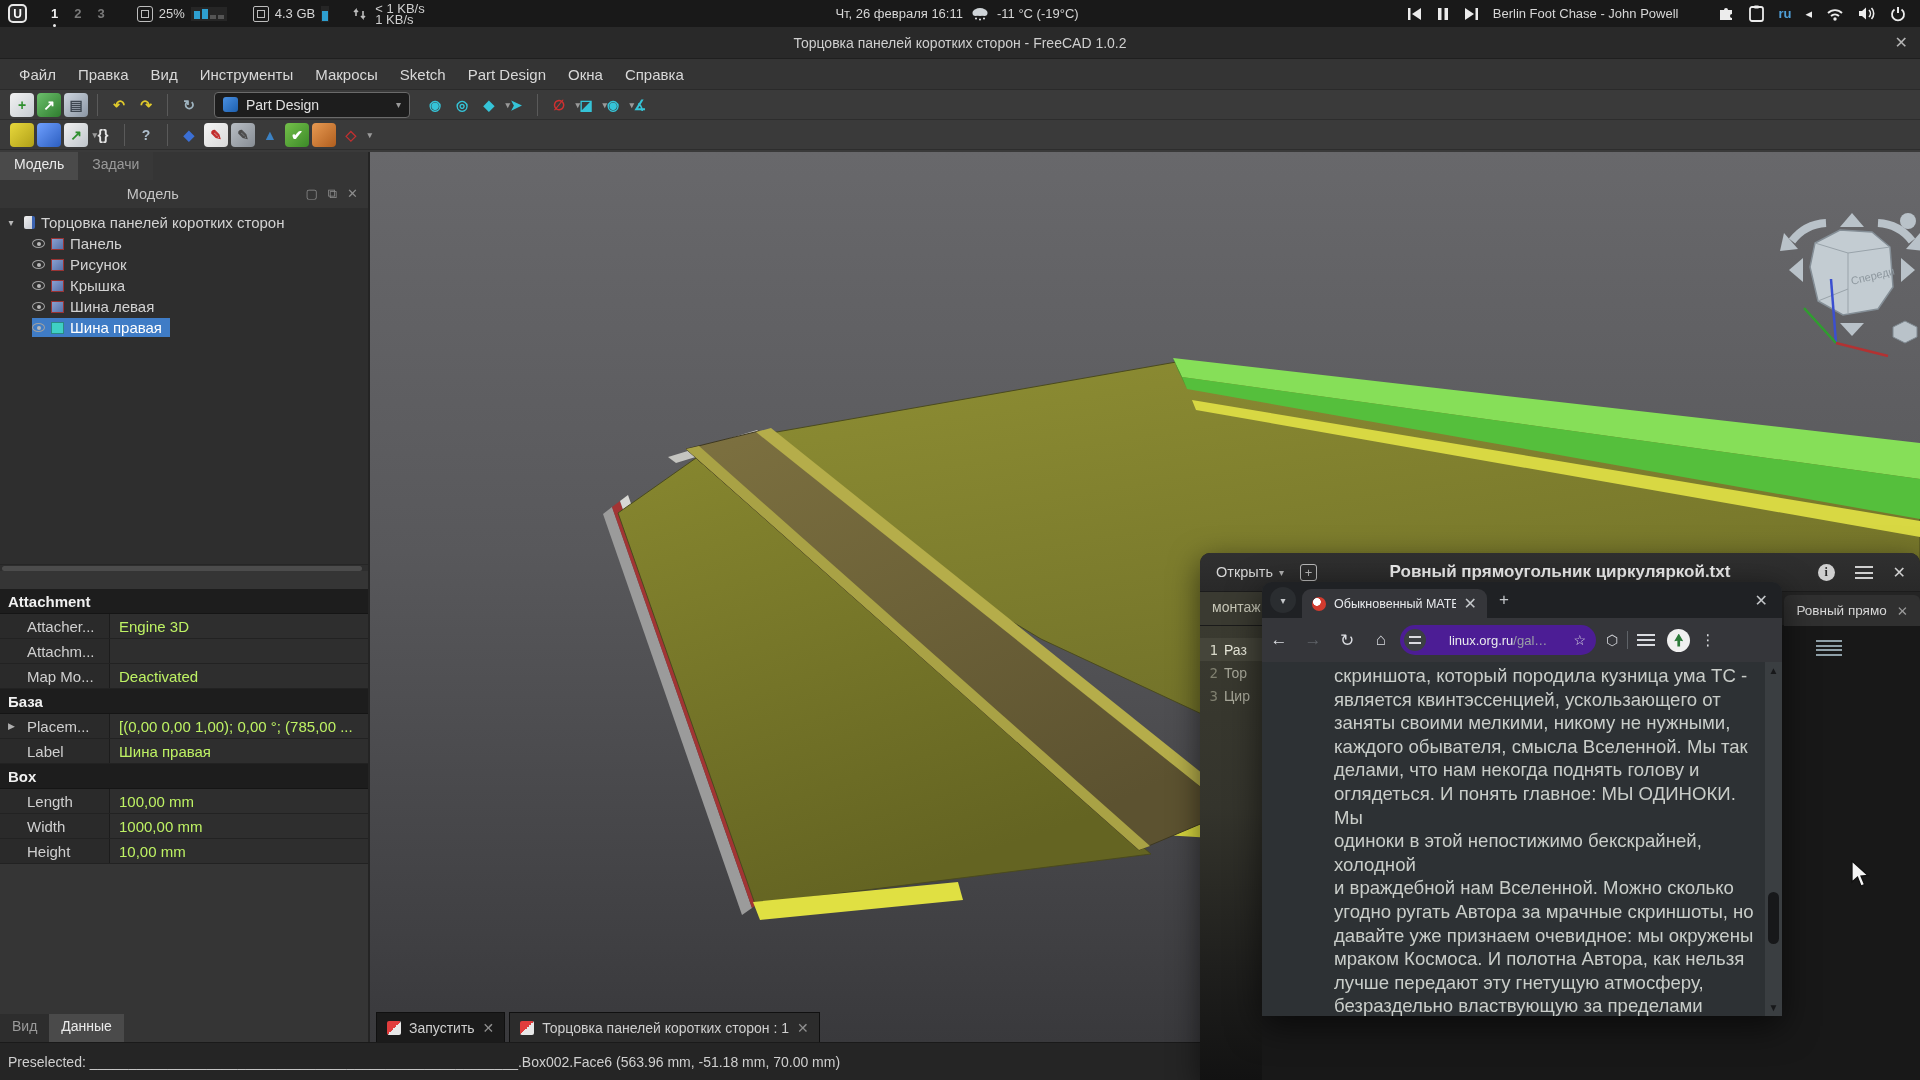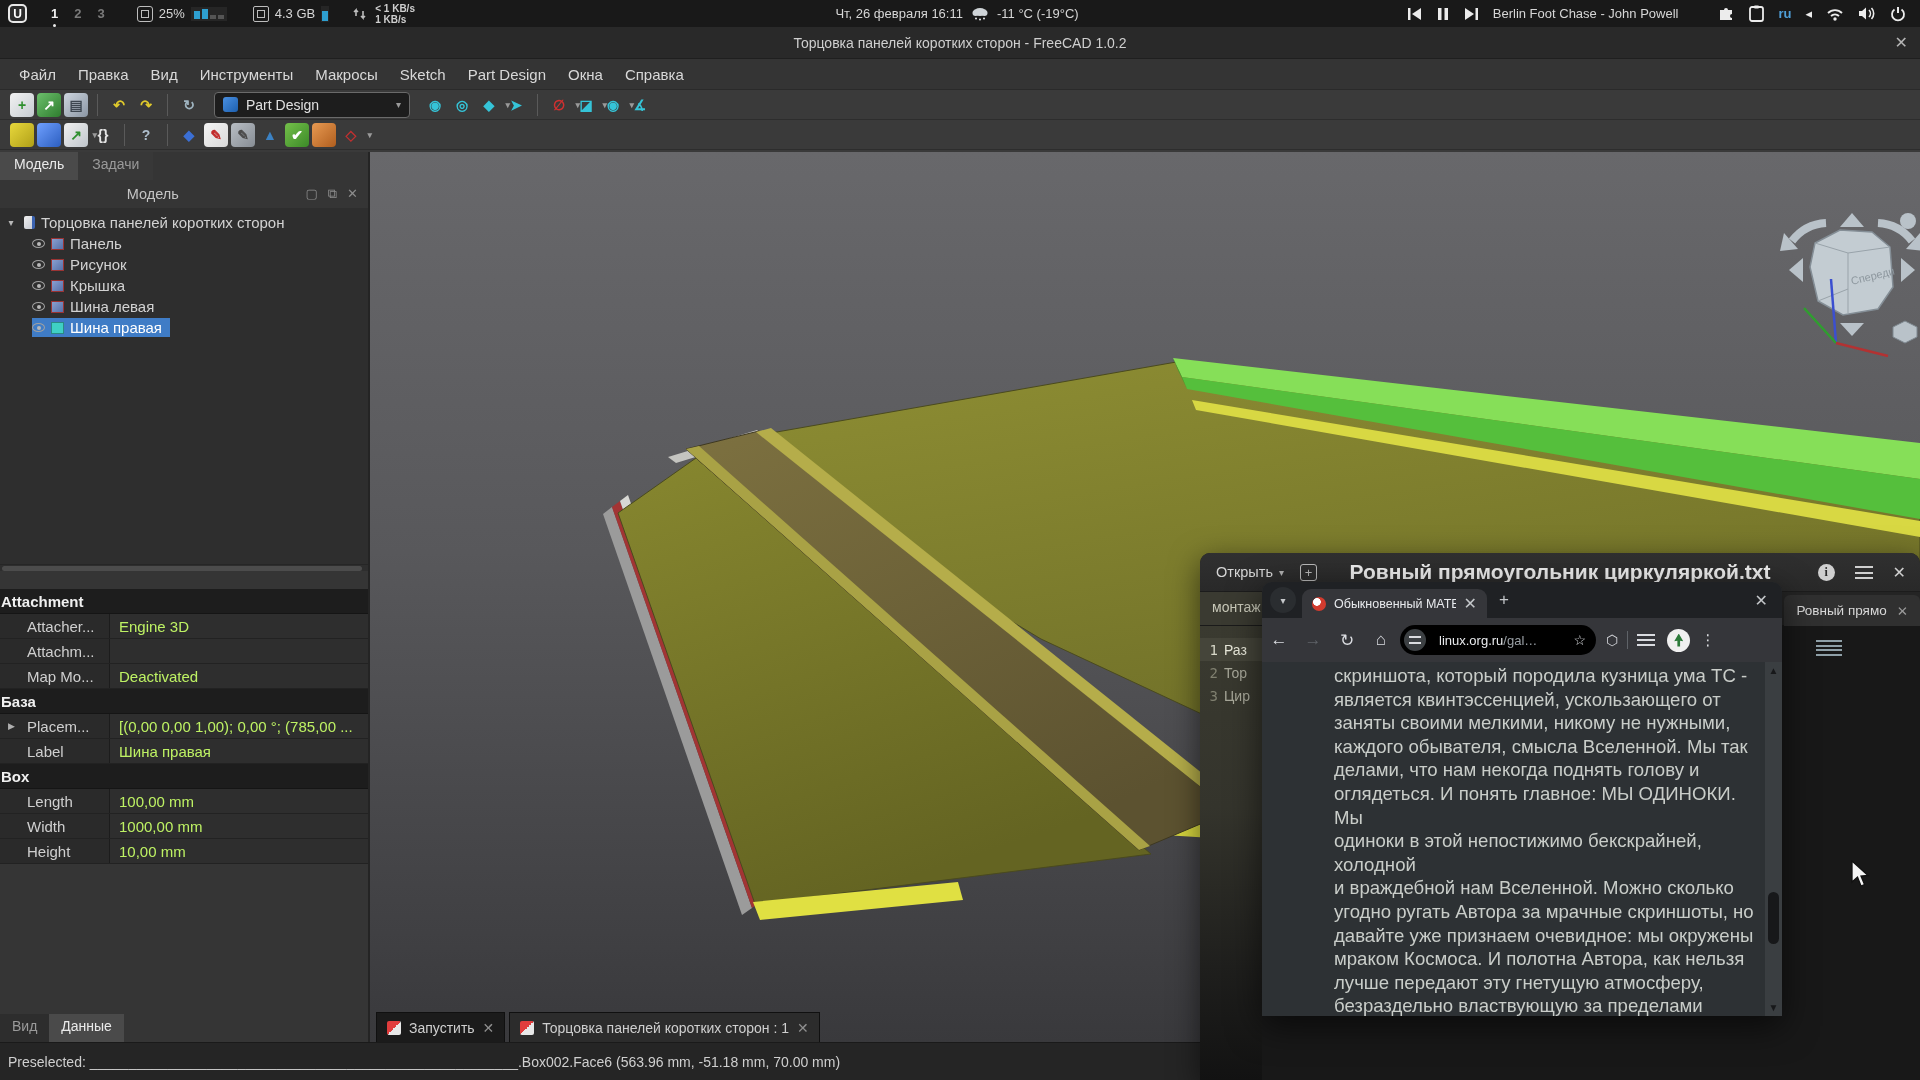--- a/index.html
+++ b/index.html
@@ -20,21 +20,21 @@
   .ws.active { color:#f0f0f0; }
   .ws.active::after { content:''; position:absolute; left:2px; right:2px; bottom:-6px; height:3px;
     background:#e8e8e8; border-radius:2px; }
   .sb-group { display:flex; align-items:center; gap:6px; }
   .chip { width:16px; height:16px; border:1.5px solid #bdbdbd; border-radius:3px; position:relative; }
   .chip::after { content:''; position:absolute; inset:3px; border:1px solid #bdbdbd; }
   .cpubars { display:flex; align-items:flex-end; gap:2px; height:14px; background:#262626; padding:2px 3px; }
   .cpubars i { width:6px; background:#2e9fd0; display:block; }
   .membar { width:8px; height:16px; background:#262626; position:relative; }
   .membar::after { content:''; position:absolute; left:1px; right:1px; bottom:1px; height:60%; background:#2e9fd0; }
-  .netrates { display:flex; flex-direction:column; font-size:10px; line-height:11px; color:#cfcfcf;font-weight:bold; }
+  .netrates { display:flex; flex-direction:column; font-size:13px; line-height:11px; color:#cfcfcf; }
   .mediabtn { display:flex; align-items:center; gap:14px; }
   .mediabtn svg { display:block; }
   .kbd { color:#4f9fd8; font-weight:bold; }
 
   
   #fcwin { position:absolute; left:0; top:27px; width:1920px; height:1053px; background:#353535; z-index:1; }
   #fc-titlebar { height:32px; background:#292929; display:flex; align-items:center; position:relative;
     border-bottom:1px solid #1f1f1f; }
   #fc-title { position:absolute; left:0; right:0; text-align:center; color:#cfcfcf; font-size:14px; }
   #fc-close { position:absolute; right:12px; color:#b5b5b5; font-size:16px; cursor:default; }
@@ -71,21 +71,21 @@
   .cubeic { width:13px; height:12px; background:linear-gradient(135deg,#8aa0d0,#5670a8); border:1px solid #9a3434; flex:none; }
   .docic { width:11px; height:13px; background:linear-gradient(135deg,#f0f0f0,#c8ccd4); border-radius:2px;
     border-right:3px solid #3a62b0; flex:none; }
   .tree-sel { background:#3f7cc6; color:#fff; display:flex; align-items:center; gap:6px; padding:1px 8px 1px 0; }
   .tree-sel .cubeic { background:#3fd0c4; border-color:#2a8a84; }
   #tree-scroll { height:7px; background:#2e2e2e; border-top:1px solid #262626; position:relative; }
   #tree-scroll::after { content:''; position:absolute; left:2px; top:1px; width:360px; height:5px; background:#4c4c4c; border-radius:3px; }
 
   #props { margin-top:18px; font-size:15px; }
   .pgroup-hdr { background:#1d1d1d; color:#f0f0f0; font-weight:bold; height:25px; display:flex; align-items:center;
-    padding-left:1px; border-bottom:1px solid #151515; }
+    padding-left:8px; border-bottom:1px solid #151515; }
   .prow { display:flex; height:25px; border-bottom:1px solid #222; background:#2e2e2e; }
   .prow .plabel { width:110px; color:#cfcfcf; padding-left:27px; display:flex; align-items:center;
     border-right:1px solid #1c1c1c; position:relative; background:#2a2a2a; }
   .prow .plabel .exp { position:absolute; left:8px; font-size:9px; color:#b0b0b0; }
   .prow .pvalue { flex:1; color:#bef264; padding-left:9px; display:flex; align-items:center; overflow:hidden; white-space:nowrap;text-align:center; }
 
   #bottom-tabs { position:absolute; bottom:0; left:0; display:flex; height:28px; }
   .btab { padding:4px 12px; font-size:14px; color:#9a9a9a; background:#2d2d2d; cursor:default; }
   .btab.active { background:#4a4a4a; color:#eaeaea; }
 
@@ -103,21 +103,21 @@
 
   
   #editor { position:absolute; left:1200px; top:553px; width:720px; height:527px; z-index:10;
     border-radius:10px 10px 0 0; background:#1b1b1b; box-shadow:0 8px 30px rgba(0,0,0,.55); }
   #ed-header { height:39px; background:linear-gradient(#303030,#292929); border-radius:10px 10px 0 0;
     border-bottom:1px solid #1c1c1c; display:flex; align-items:center; position:relative; }
   #ed-open { display:flex; align-items:center; gap:6px; color:#d5d5d5; font-size:14.5px; margin-left:16px; }
   #ed-open .chev { font-size:10px; color:#b0b0b0; }
   #ed-newtab { width:17px; height:17px; border:1.5px solid #b9b9b9; border-radius:3px; color:#b9b9b9;
     display:flex; align-items:center; justify-content:center; font-size:13px; margin-left:16px; }
-  #ed-title { position:absolute; left:140px; right:140px; text-align:center; font-weight:bold; color:#ececec; font-size:21px; }
+  #ed-title { position:absolute; left:140px; right:140px; text-align:center; font-weight:bold; color:#ececec; font-size:17px; }
   .ed-right { position:absolute; right:14px; display:flex; align-items:center; gap:20px; }
   .info-circ { width:17px; height:17px; border-radius:50%; background:#cfcfcf; color:#2a2a2a; font-weight:bold;
     font-size:12px; display:flex; align-items:center; justify-content:center; font-family:"Liberation Serif",serif; }
   .hamb { width:18px; height:13px; background:repeating-linear-gradient(#cfcfcf 0 2px, transparent 2px 5.5px); }
   .winx { color:#cfcfcf; font-size:16px; }
   #ed-tabrow { height:34px; background:#242424; display:flex; border-bottom:1px solid #1a1a1a; position:relative; }
   #ed-lefttab { padding:7px 12px; color:#c8c8b8; font-size:14px; background:#3a3a31; }
   #ed-righttab { position:absolute; right:0; top:3px; height:31px; display:flex; align-items:center; gap:10px;
     background:#303030; border-radius:6px 6px 0 0; padding:0 12px; color:#d8d8d8; font-size:13.5px; }
   #ed-righttab .mx { color:#9a9a9a; }
@@ -142,22 +142,22 @@
   #br-tab { margin-left:6px; height:29px; align-self:flex-end; background:#35363a; border-radius:9px 9px 0 0;
     display:flex; align-items:center; gap:8px; padding:0 10px; width:185px; }
   .favicon { width:14px; height:14px; border-radius:50%; background:radial-gradient(circle at 35% 35%, #fff 28%, #d23b2e 32%); flex:none; }
   #br-tab-title { color:#e8eaed; font-size:12.5px; white-space:nowrap; overflow:hidden; flex:1; }
   #br-tab .mx, #br-plus, #br-close { color:#c4c7ca; }
   #br-plus { margin-left:12px; font-size:17px; }
   #br-close { position:absolute; right:14px; font-size:16px; }
   #br-toolbar { height:44px; background:#35363a; display:flex; align-items:center; gap:0; }
   .nav-ic { width:34px; text-align:center; color:#dadce0; font-size:17px; }
   .nav-ic.dim { color:#5f6368; }
-  #omnibox { width:196px; height:30px; background:#000000; border-radius:15px; display:flex; align-items:center;
-    padding:0 10px 0 4px; gap:13px; margin-left:2px; }
+  #omnibox { width:196px; height:30px; background:#4c1d95; border-radius:15px; display:flex; align-items:center;
+    padding:0 10px 0 4px; gap:23px; margin-left:2px; }
   .tune { width:22px; height:22px; border-radius:50%; background:#3c4043; position:relative; flex:none; }
   .tune::after { content:''; position:absolute; left:5px; right:5px; top:7px; height:2px; background:#dadce0;
     box-shadow:0 6px 0 #dadce0; }
   #url { font-size:13px; color:#e8eaed; white-space:nowrap; overflow:hidden; flex:1; }
   #url .upath { color:#9aa0a6; }
   .star { color:#dadce0; font-size:14px; }
   .puzzle { color:#dadce0; font-size:14px; margin-left:10px; }
   .vdiv { width:1px; height:18px; background:#5f6368; margin:0 9px; }
   .playlist { width:18px; height:13px; background:repeating-linear-gradient(#dadce0 0 2px, transparent 2px 5px); }
   .avatar { width:23px; height:23px; border-radius:50%; background:#f0f0f0; margin-left:12px; position:relative; }

